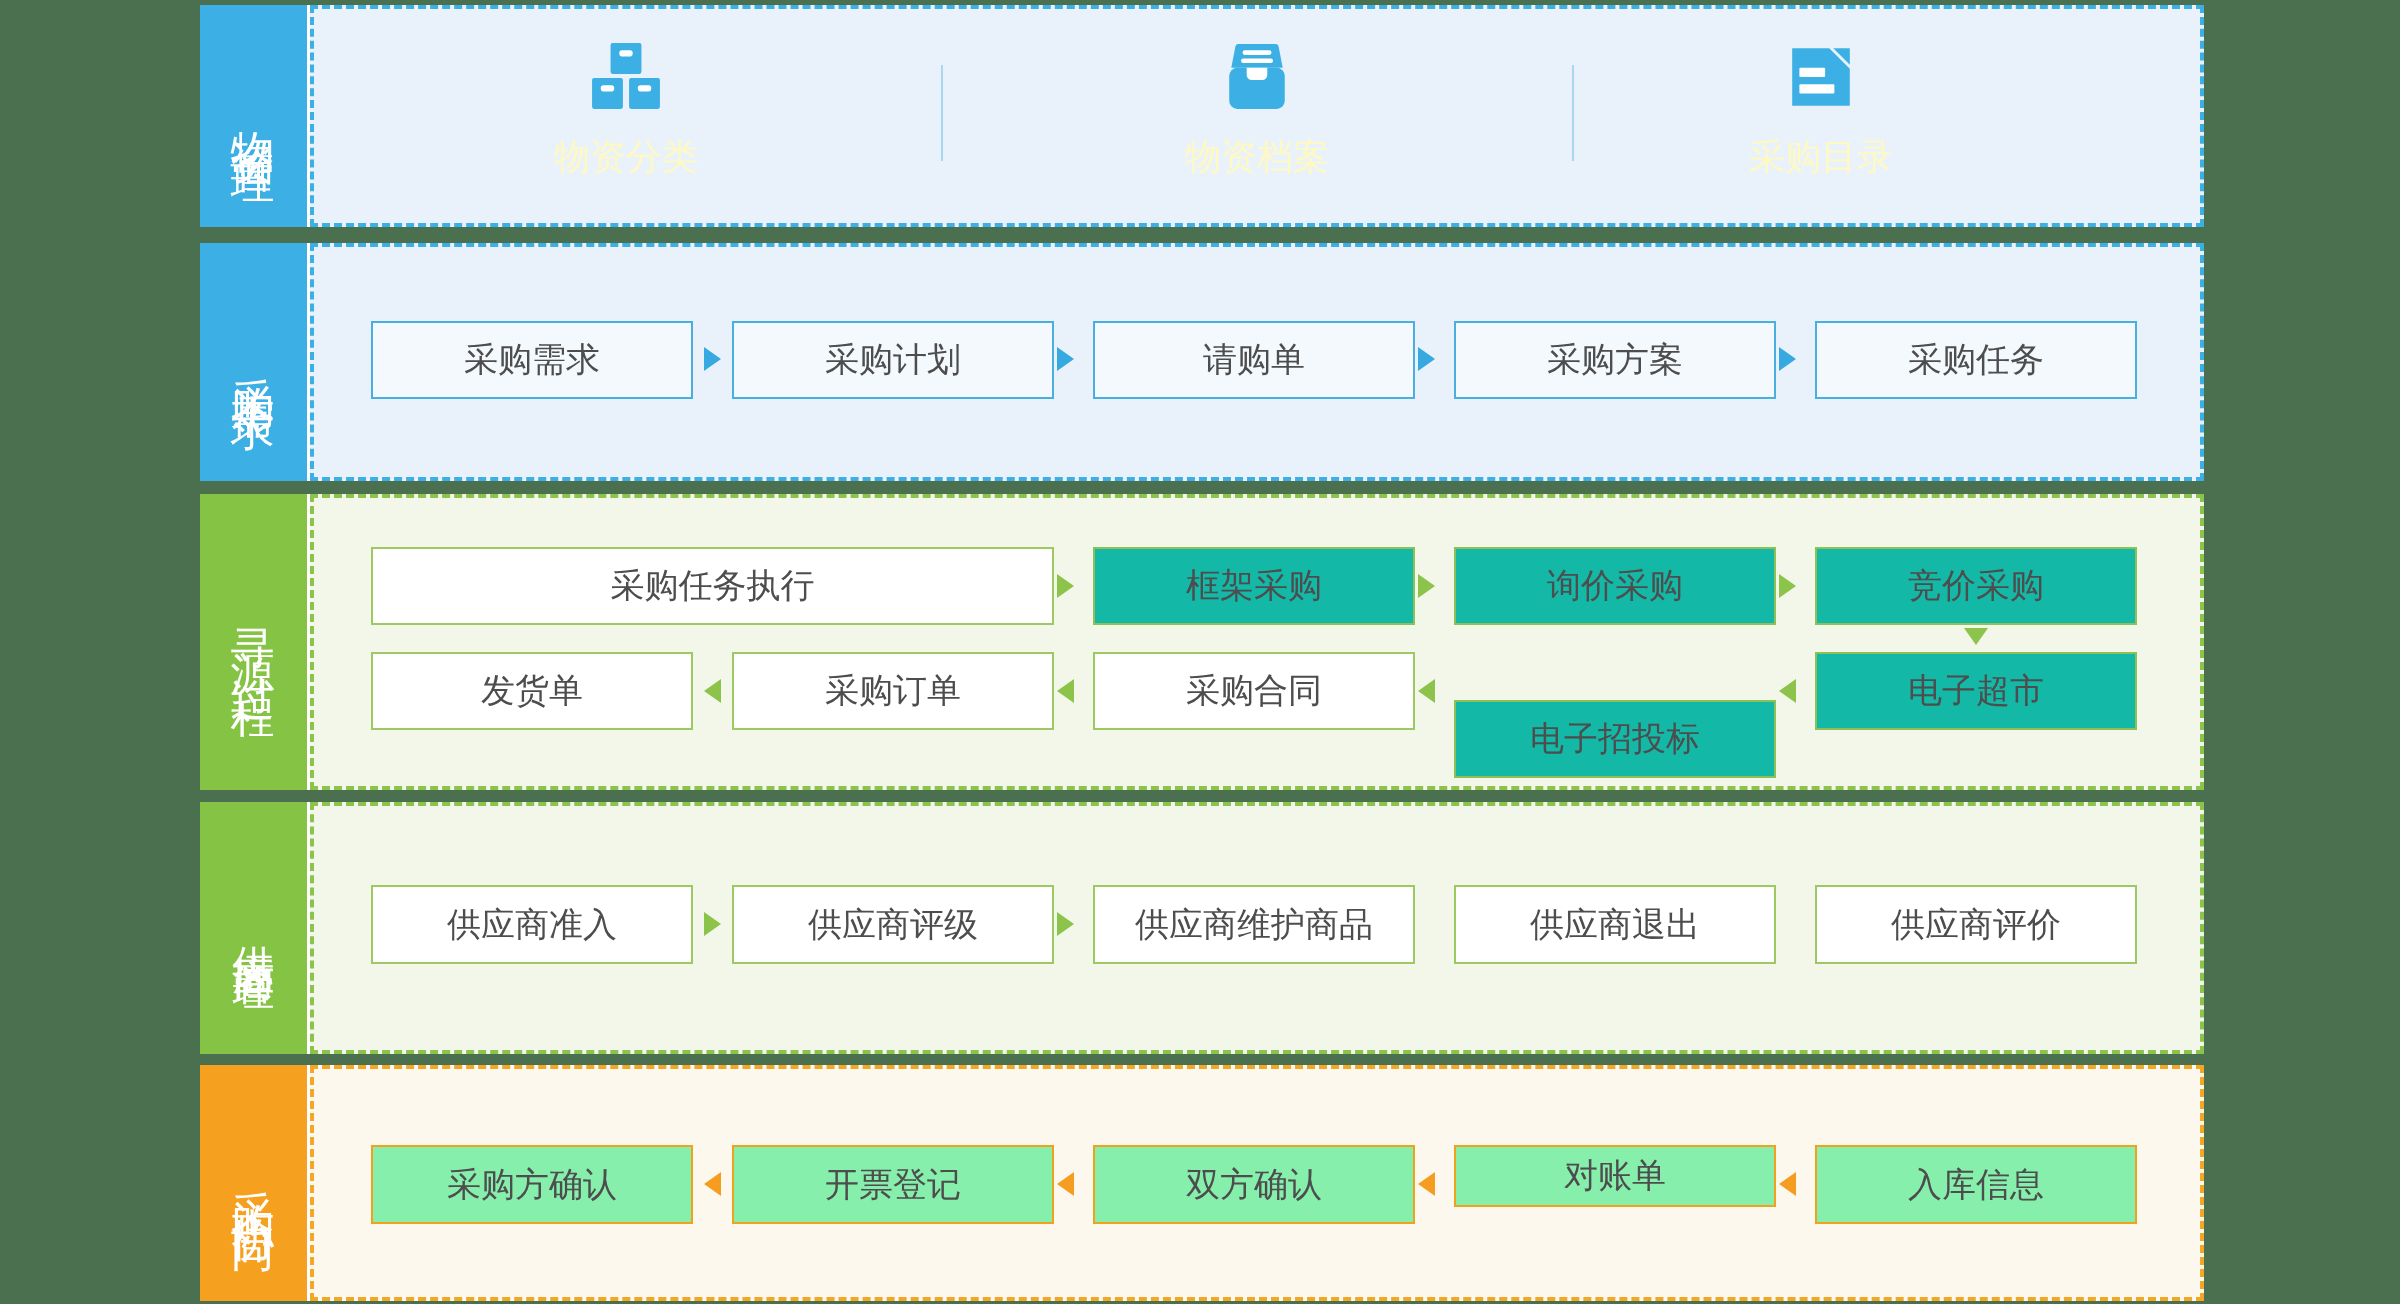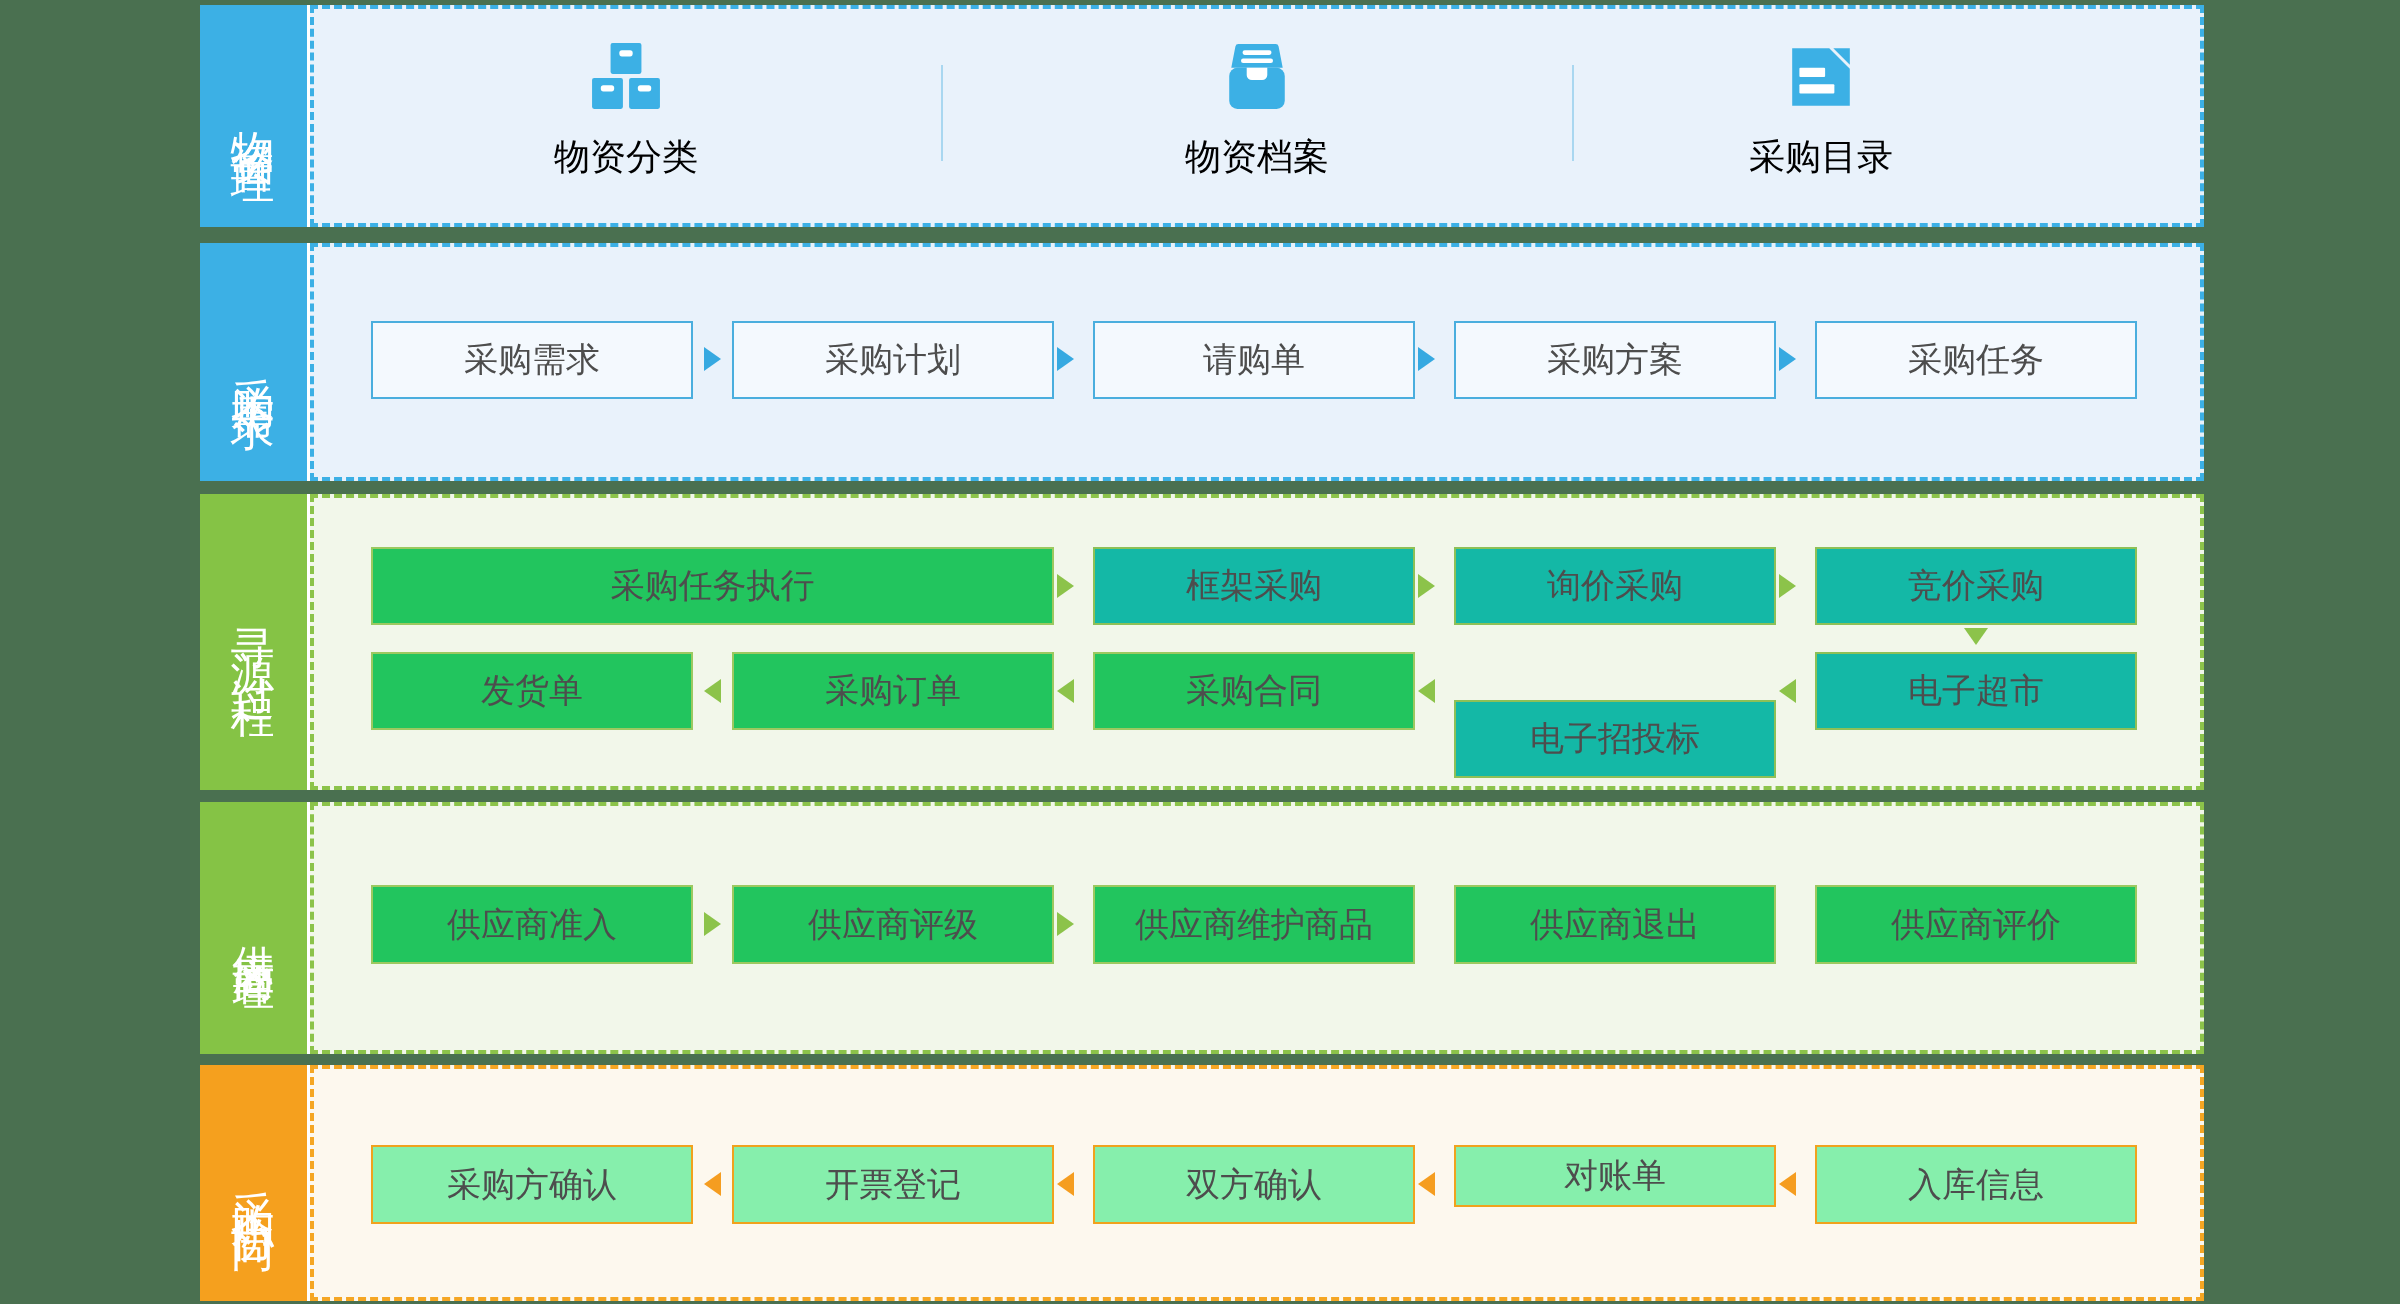--- a/index.html
+++ b/index.html
@@ -15,35 +15,35 @@
   .band.orange .band-label{background:#f5a01e;letter-spacing:14px;}
   .band.b3 .band-label{letter-spacing:24px;}
   .band.b4 .band-label{letter-spacing:6px;font-size:42px;}
   .blue  .panel{background:#e9f2fb;border-color:#3cb0e5;}
   .green .panel{background:#f2f7ea;border-color:#8cc34a;}
   .orange .panel{background:#fdf8ee;border-color:#f5a623;}
   .box{position:absolute;box-sizing:border-box;width:322px;height:78px;
       display:flex;align-items:center;justify-content:center;
       font-size:34px;color:#4d4d4d;white-space:nowrap;}
   .blue .box{background:#f4f9fe;border:2px solid #4aaede;}
-  .green .box{background:#22c55e;border:2px solid #9cc960;}
+  .green .box{background:#ffffff;border:2px solid #9cc960;}
   .green .box.filled{background:#14b8a6;border-color:#8dc057;}
   .orange .box{background:#86efac;border:2px solid #f0a21d;}
   .wide{width:683px;}
   .arr{position:absolute;width:0;height:0;}
   .arr-r{border-top:12px solid transparent;border-bottom:12px solid transparent;border-left:17px solid;}
   .arr-l{border-top:12px solid transparent;border-bottom:12px solid transparent;border-right:17px solid;}
   .arr-d{border-left:12px solid transparent;border-right:12px solid transparent;border-top:17px solid;}
   .blue .arr{border-left-color:#36a9e1;border-right-color:#36a9e1;}
   .green .arr-r{border-left-color:#8cc34a;} .green .arr-l{border-right-color:#8cc34a;}
   .green .arr-d{border-top-color:#8cc34a;border-left-color:transparent;border-right-color:transparent;}
   .orange .arr-l{border-right-color:#f59d20;}
   .cat-item{position:absolute;top:36px;width:600px;display:flex;flex-direction:column;align-items:center;}
   .cat-item svg{width:72px;height:72px;display:block;}
-  .cat-label{margin-top:20px;font-size:36px;color:#000000;}
+  .cat-label{margin-top:20px;font-size:36px;color:#fef9c3;}
   .divider{position:absolute;top:60px;width:2px;height:96px;background:#a9d7f0;}
 </style>
 </head>
 <body>
 
 <div id="canvas">
 
   <div class="band blue b1" style="top:5px;height:222px;">
     <div class="band-label">物资管理</div>
     <div class="panel"></div>

